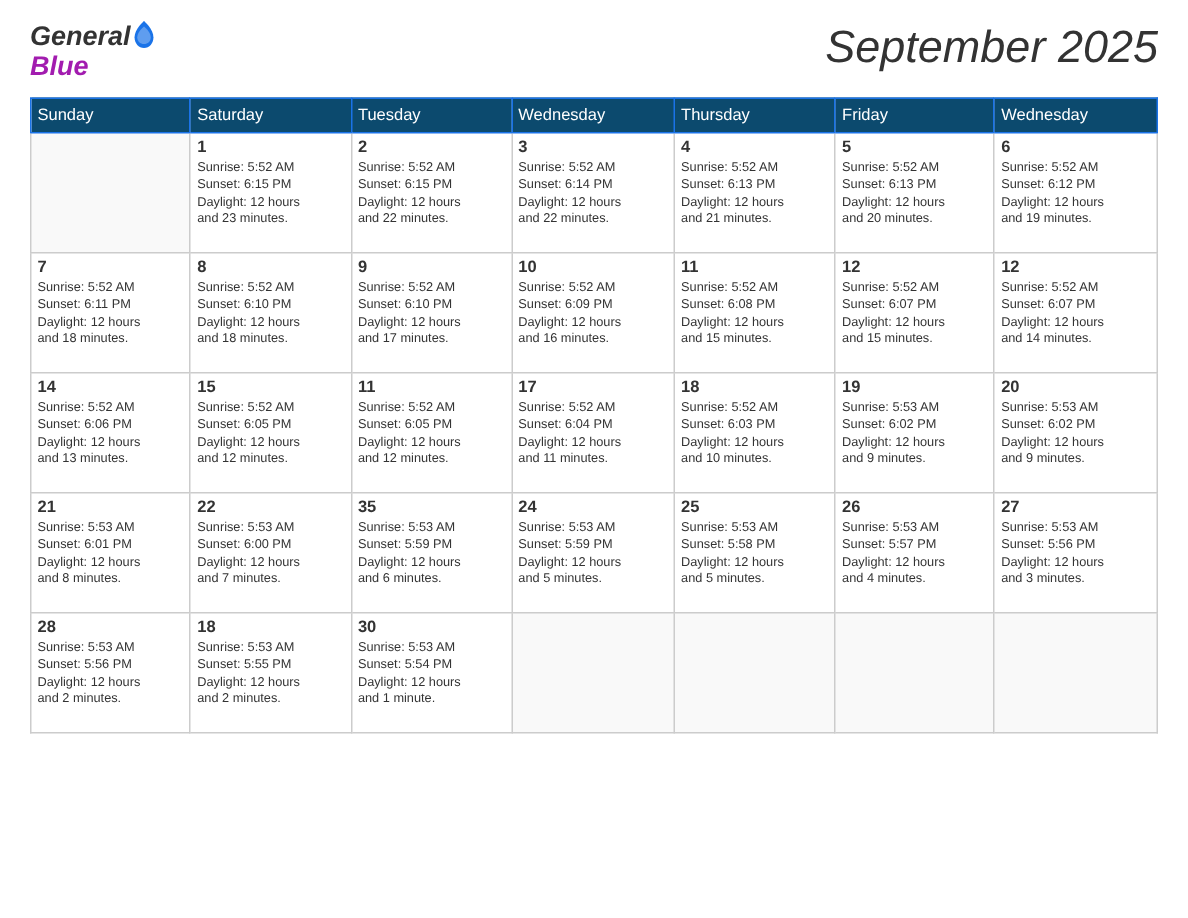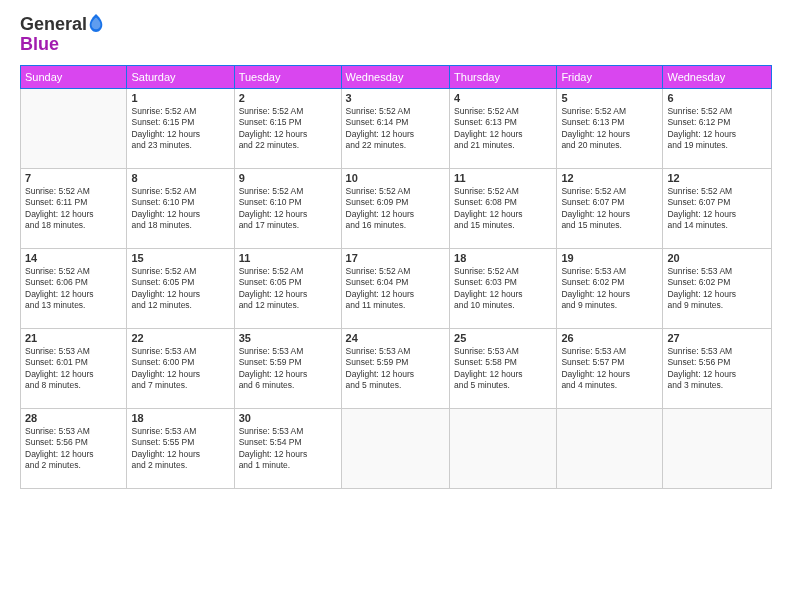--- a/index.html
+++ b/index.html
@@ -14,20 +14,21 @@
       width: 792px;
       height: 612px;
       padding: 15px 20px;
       background: #fff;
     }
     .header {
       display: flex;
       justify-content: space-between;
       align-items: flex-start;
       margin-bottom: 10px;
+      font-style: italic;
     }
     .logo {
       display: flex;
       align-items: center;
     }
     .logo-text {
       font-size: 18px;
       font-weight: bold;
       line-height: 1.1;
     }
@@ -51,21 +52,21 @@
     .location {
       font-size: 14px;
       color: #555;
     }
     .calendar {
       width: 100%;
       border-collapse: collapse;
       font-size: 9.5px;
     }
     .calendar th {
-      background: #d946ef;
+      background: #0c4a6e;
       color: #fff;
       padding: 5px 4px;
       text-align: left;
       font-size: 11px;
       font-weight: normal;
       border: 1px solid #1a73e8;
     }
     .calendar td {
       border: 1px solid #ccc;
       vertical-align: top;
@@ -107,20 +108,21 @@
             <path d="M7 0 C7 0 14 6 14 12 C14 16.4 11 20 7 20 C3 20 0 16.4 0 12 C0 6 7 0 7 0Z" fill="#1a73e8"></path>
             <path d="M7 4 C7 4 12 8 12 12 C12 15 9.8 17 7 17 C4.2 17 2 15 2 12 C2 8 7 4 7 4Z" fill="#fff" opacity="0.3"></path>
           </svg>
         </div>
         <div>
           <span class="logo-text logo-blue">Blue</span>
         </div>
       </div>
     </div>
     <div class="title-block">
+      <div class="month-title">September 2025</div>
     </div>
   </div>
 
   <table class="calendar">
     <thead>
       <tr>
         <th>Sunday</th>
         <th>Saturday</th>
         <th>Tuesday</th>
         <th>Wednesday</th>

